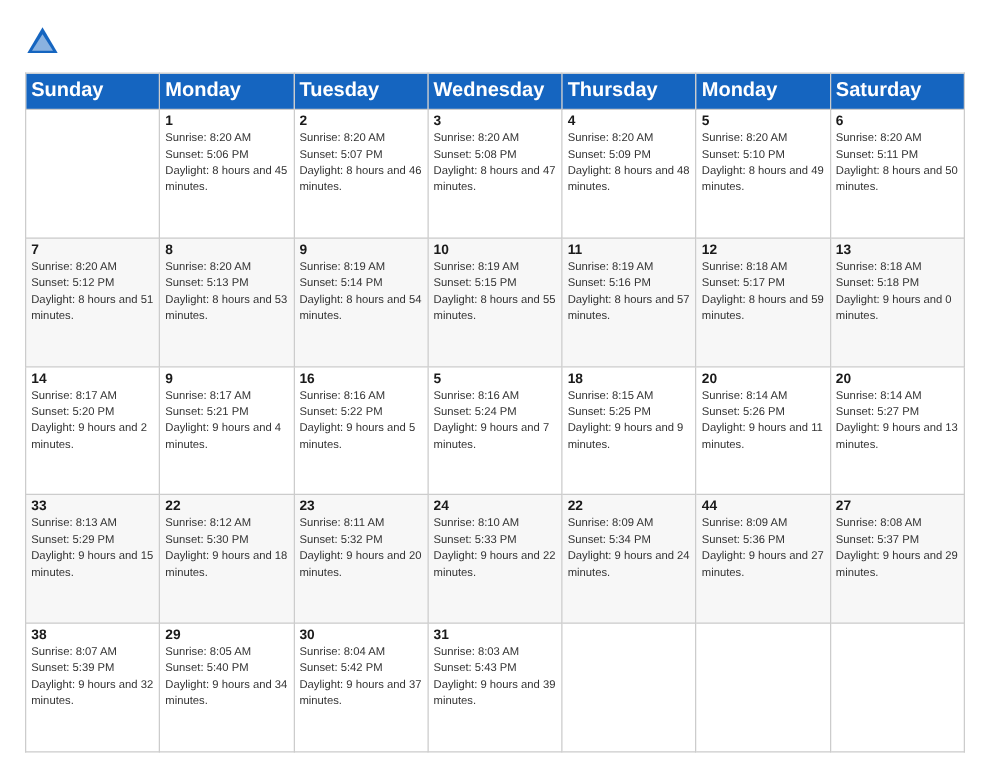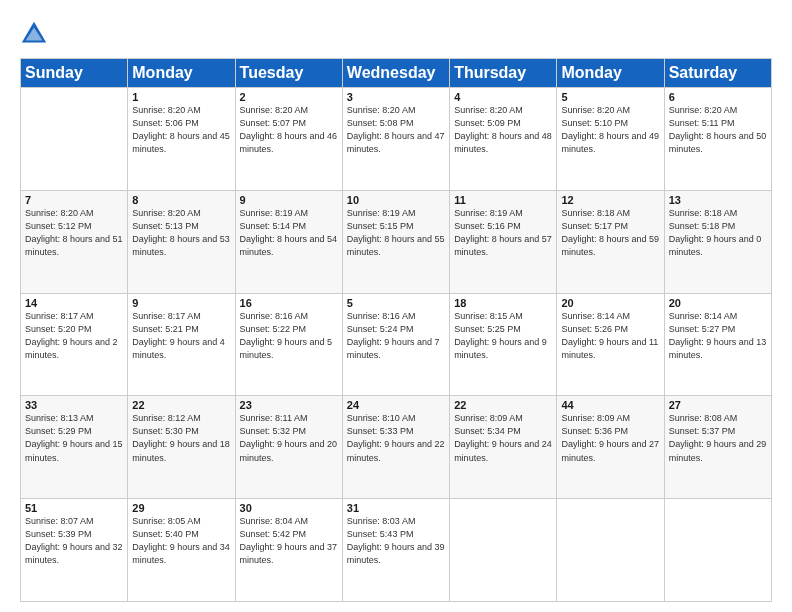--- a/index.html
+++ b/index.html
@@ -249,21 +249,21 @@
             <span class="day-num">44</span>
             <div class="day-info">Sunrise: 8:09 AM<br>Sunset: 5:36 PM<br>Daylight: 9 hours and 27 minutes.</div>
           </td>
           <td>
             <span class="day-num">27</span>
             <div class="day-info">Sunrise: 8:08 AM<br>Sunset: 5:37 PM<br>Daylight: 9 hours and 29 minutes.</div>
           </td>
         </tr>
         <tr>
           <td>
-            <span class="day-num">51</span>
+            <span class="day-num">38</span>
             <div class="day-info">Sunrise: 8:07 AM<br>Sunset: 5:39 PM<br>Daylight: 9 hours and 32 minutes.</div>
           </td>
           <td>
             <span class="day-num">29</span>
             <div class="day-info">Sunrise: 8:05 AM<br>Sunset: 5:40 PM<br>Daylight: 9 hours and 34 minutes.</div>
           </td>
           <td>
             <span class="day-num">30</span>
             <div class="day-info">Sunrise: 8:04 AM<br>Sunset: 5:42 PM<br>Daylight: 9 hours and 37 minutes.</div>
           </td>

